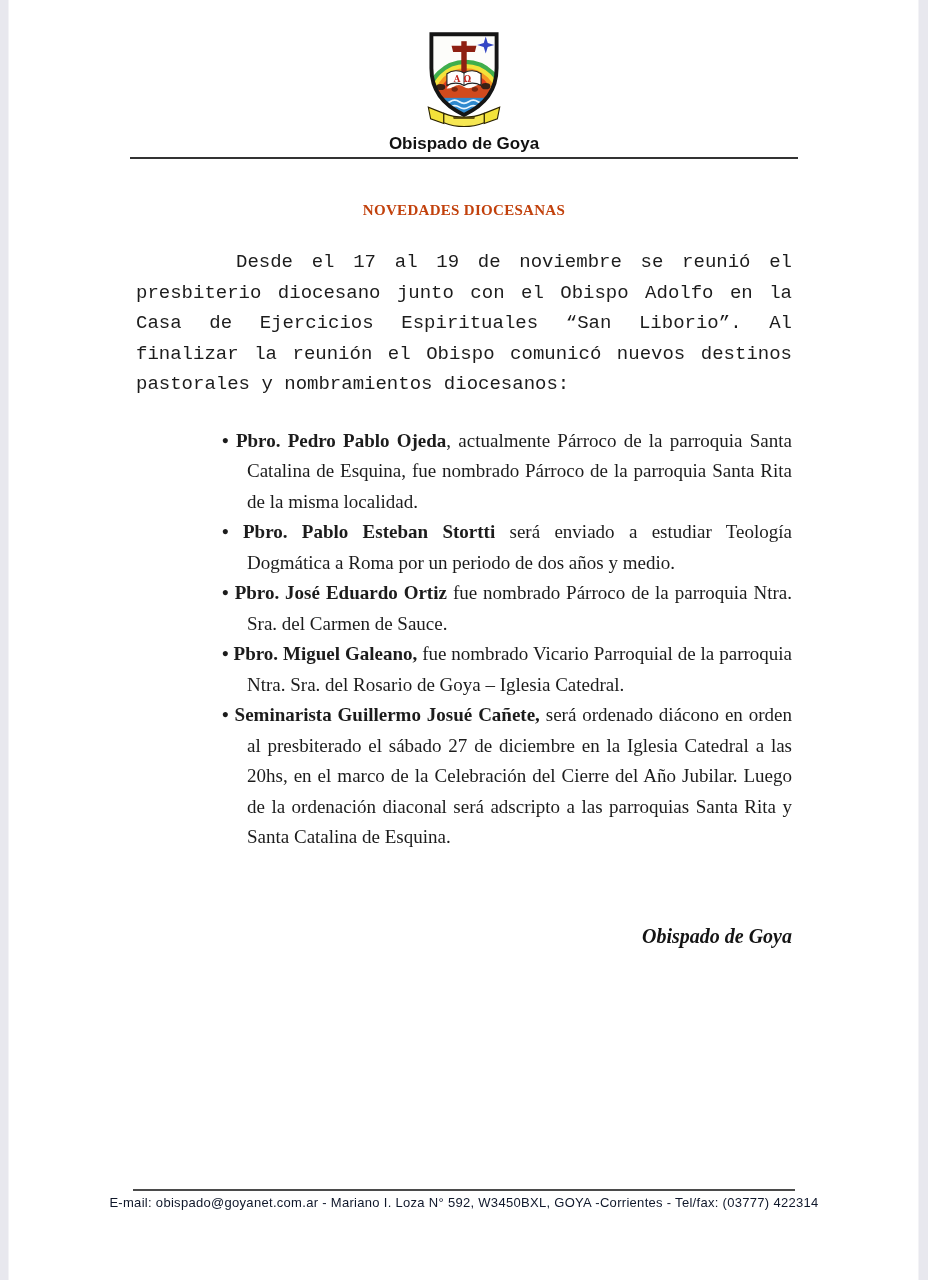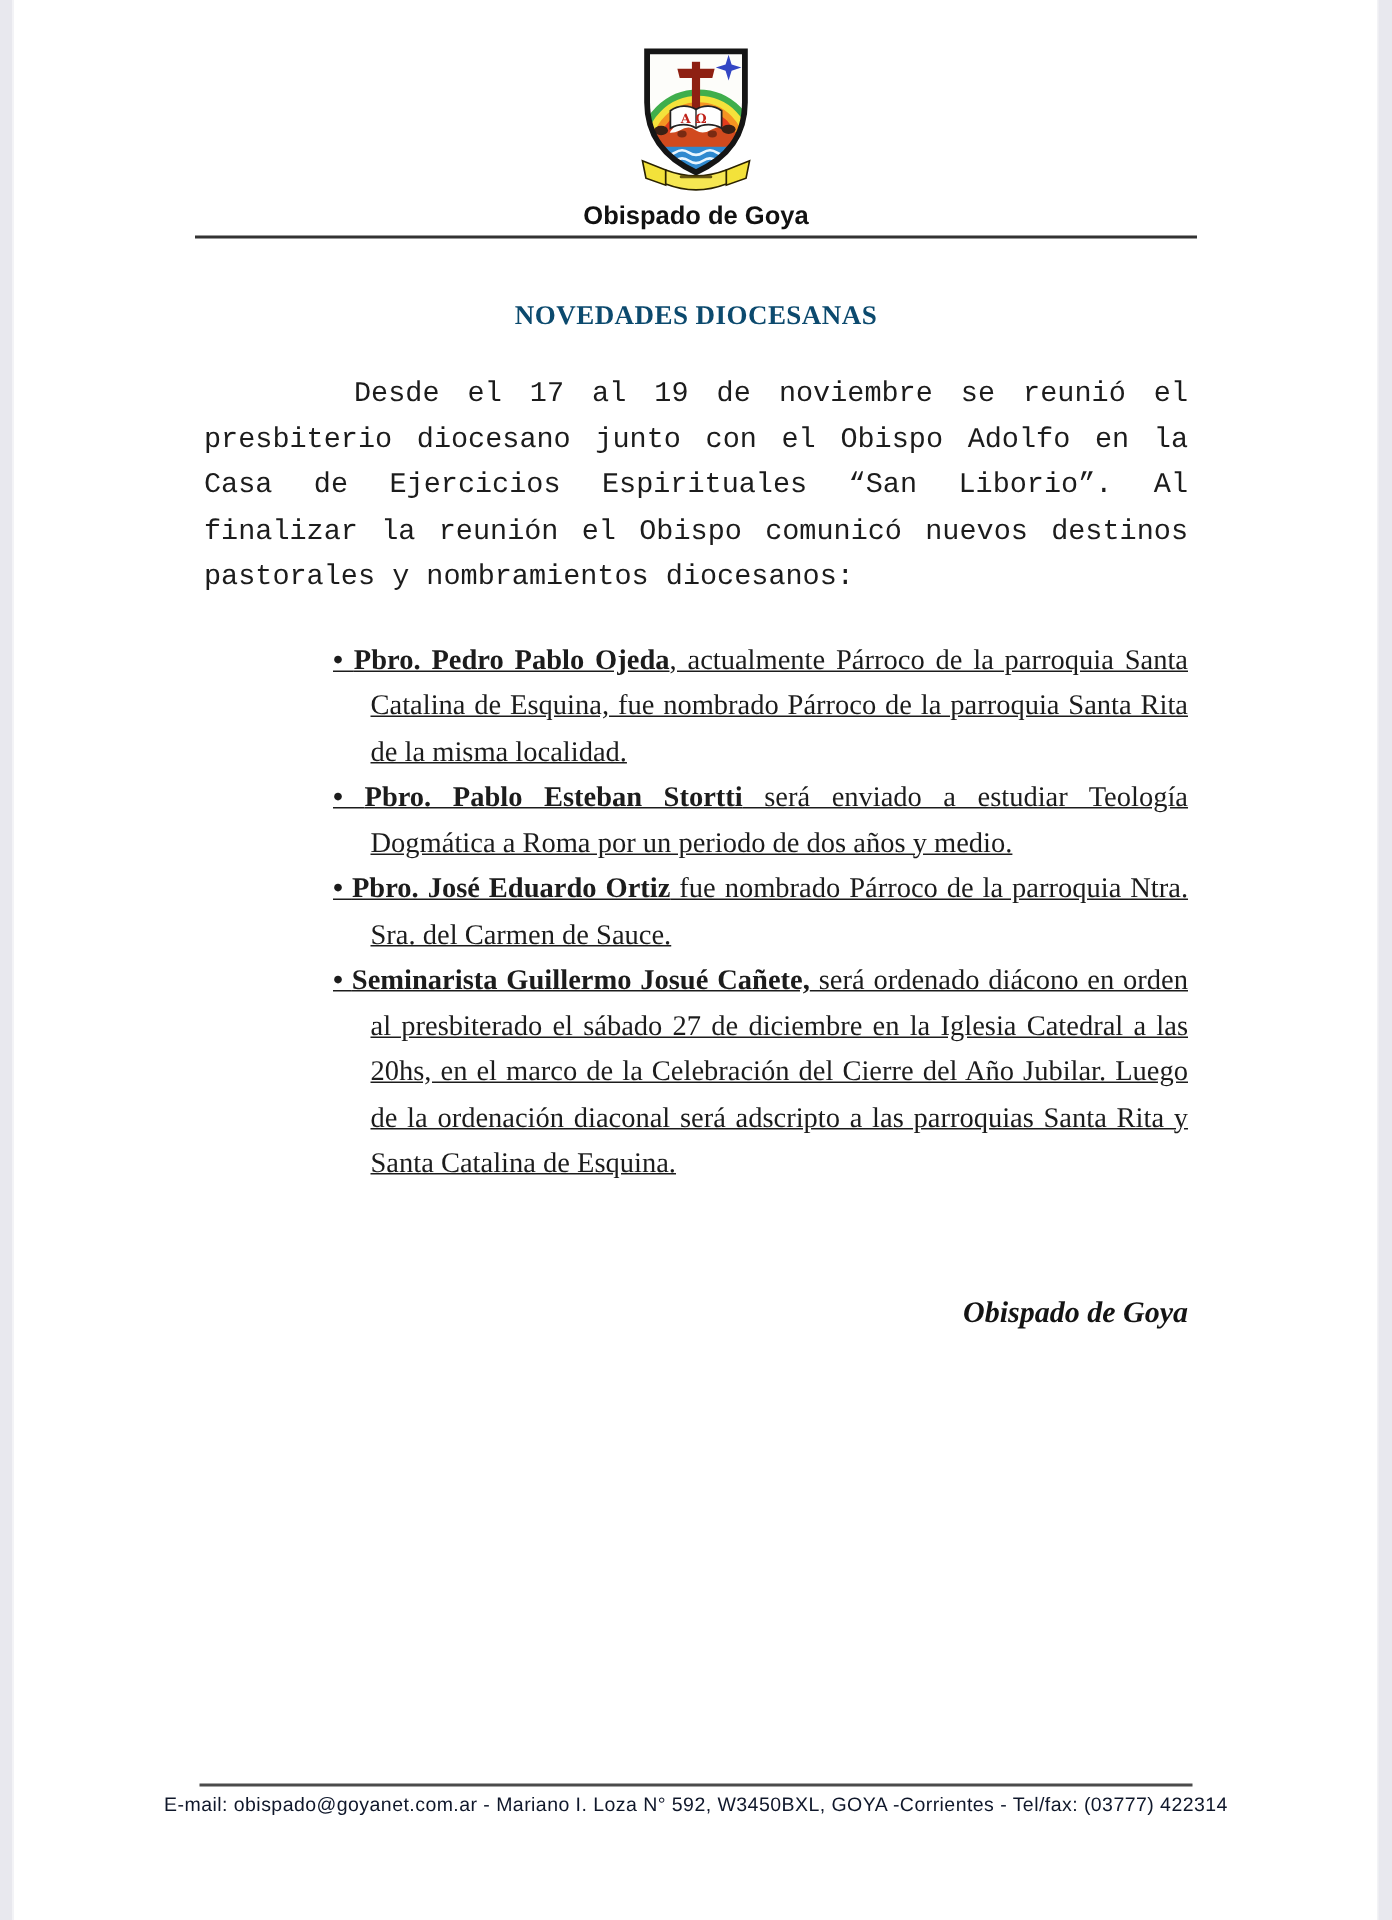--- a/index.html
+++ b/index.html
@@ -39,33 +39,32 @@
   main {
     margin: 0 136px;
     color: #1c1c1c;
     font-size: 19px;
     line-height: 30.5px;
     text-align: justify;
   }
   h1 {
     margin: 38px 0 0 0;
     text-align: center;
-    font-size: 18px;
+    font-size: 15px;
     line-height: 26px;
     letter-spacing: 0.3px;
     font-weight: 700;
-    color: #0c4a6e;
+    color: #c2410c;
   }
   .intro { margin: 24px 0 0 0; text-indent: 100px; font-family: Liberation Mono, monospace; }
 
   ul.appointments {
     margin: 26px 0 0 78px;
     padding: 0;
     list-style: none;
-    text-decoration: underline;
   }
   ul.appointments li {
     padding-left: 33px;
     text-indent: -25px;
   }
   ul.appointments li::before { content: "\2022\00a0"; font-weight: 700; }
   ul.appointments strong { font-weight: 700; }
 
   .closing { margin: 28px 0 0 0; text-indent: 100px; }
 
@@ -149,20 +148,21 @@
 
   <main>
     <h1>NOVEDADES DIOCESANAS</h1>
 
     <p class="intro">Desde el 17 al 19 de noviembre se reunió el presbiterio diocesano junto con el Obispo Adolfo en la Casa de Ejercicios Espirituales “San Liborio”. Al finalizar la reunión el Obispo comunicó nuevos destinos pastorales y nombramientos diocesanos:</p>
 
     <ul class="appointments">
       <li><strong>Pbro. Pedro Pablo Ojeda</strong><span>, actualmente Párroco de la parroquia Santa Catalina de Esquina, fue nombrado Párroco de la parroquia Santa Rita de la misma localidad.</span></li>
       <li><strong>Pbro. Pablo Esteban Stortti</strong><span> será enviado a estudiar Teología Dogmática a Roma por un periodo de dos años y medio.</span></li>
       <li><strong>Pbro. José Eduardo Ortiz</strong><span> fue nombrado Párroco de la parroquia Ntra. Sra. del Carmen de Sauce.</span></li>
+      <li><strong>Pbro. Miguel Galeano,</strong><span> fue nombrado Vicario Parroquial de la parroquia Ntra. Sra. del Rosario de Goya – Iglesia Catedral.</span></li>
       <li><strong>Seminarista Guillermo Josué Cañete,</strong><span> será ordenado diácono en orden al presbiterado el sábado 27 de diciembre en la Iglesia Catedral a las 20hs, en el marco de la Celebración del Cierre del Año Jubilar. Luego de la ordenación diaconal será adscripto a las parroquias Santa Rita y Santa Catalina de Esquina.</span></li>
     </ul>
 
 
     <p class="signature">Obispado de Goya</p>
   </main>
 
   <footer>
     <div class="footer-rule"></div>
     <div class="footer-text">E-mail: obispado@goyanet.com.ar - Mariano I. Loza N° 592, W3450BXL, GOYA -Corrientes - Tel/fax: (03777) 422314</div>

